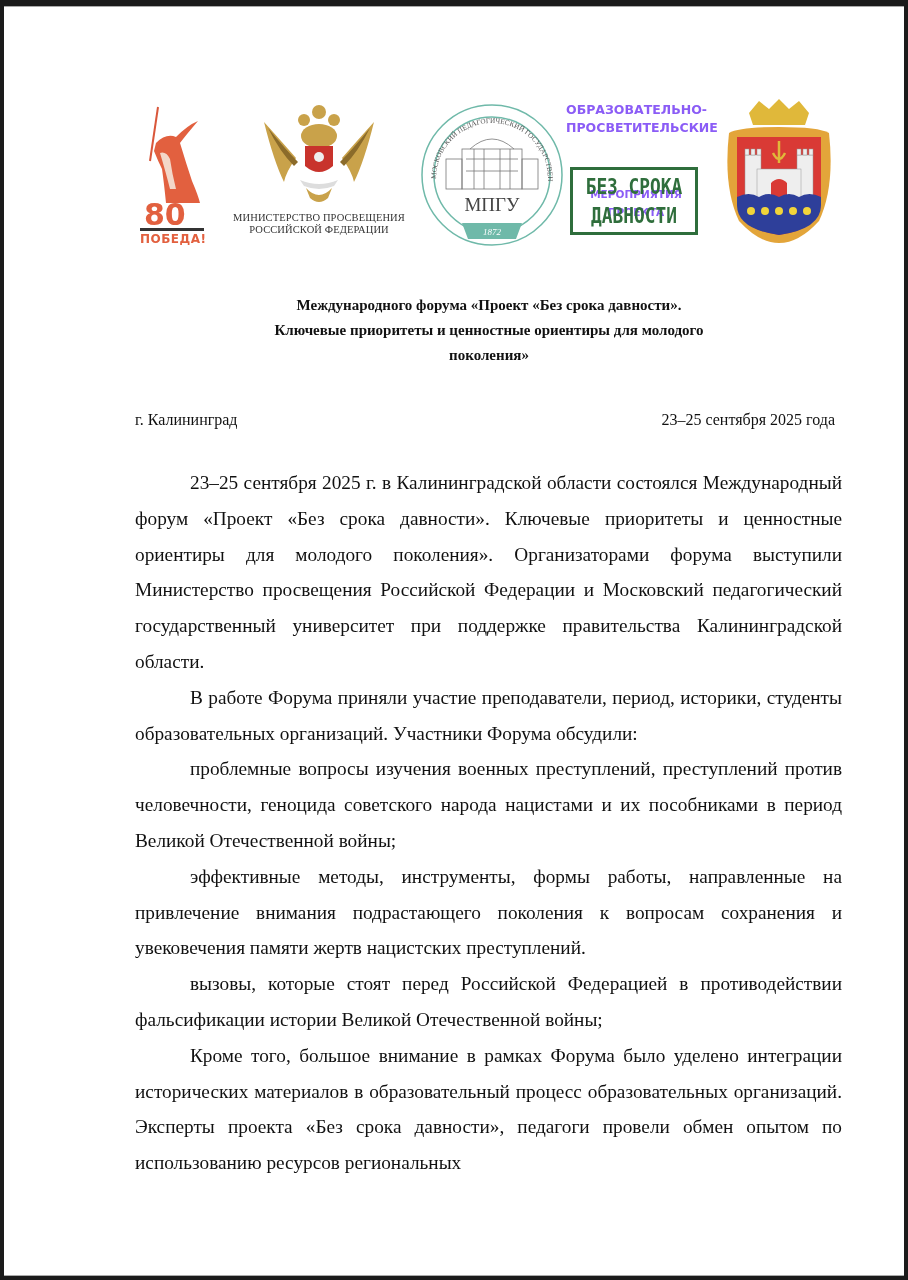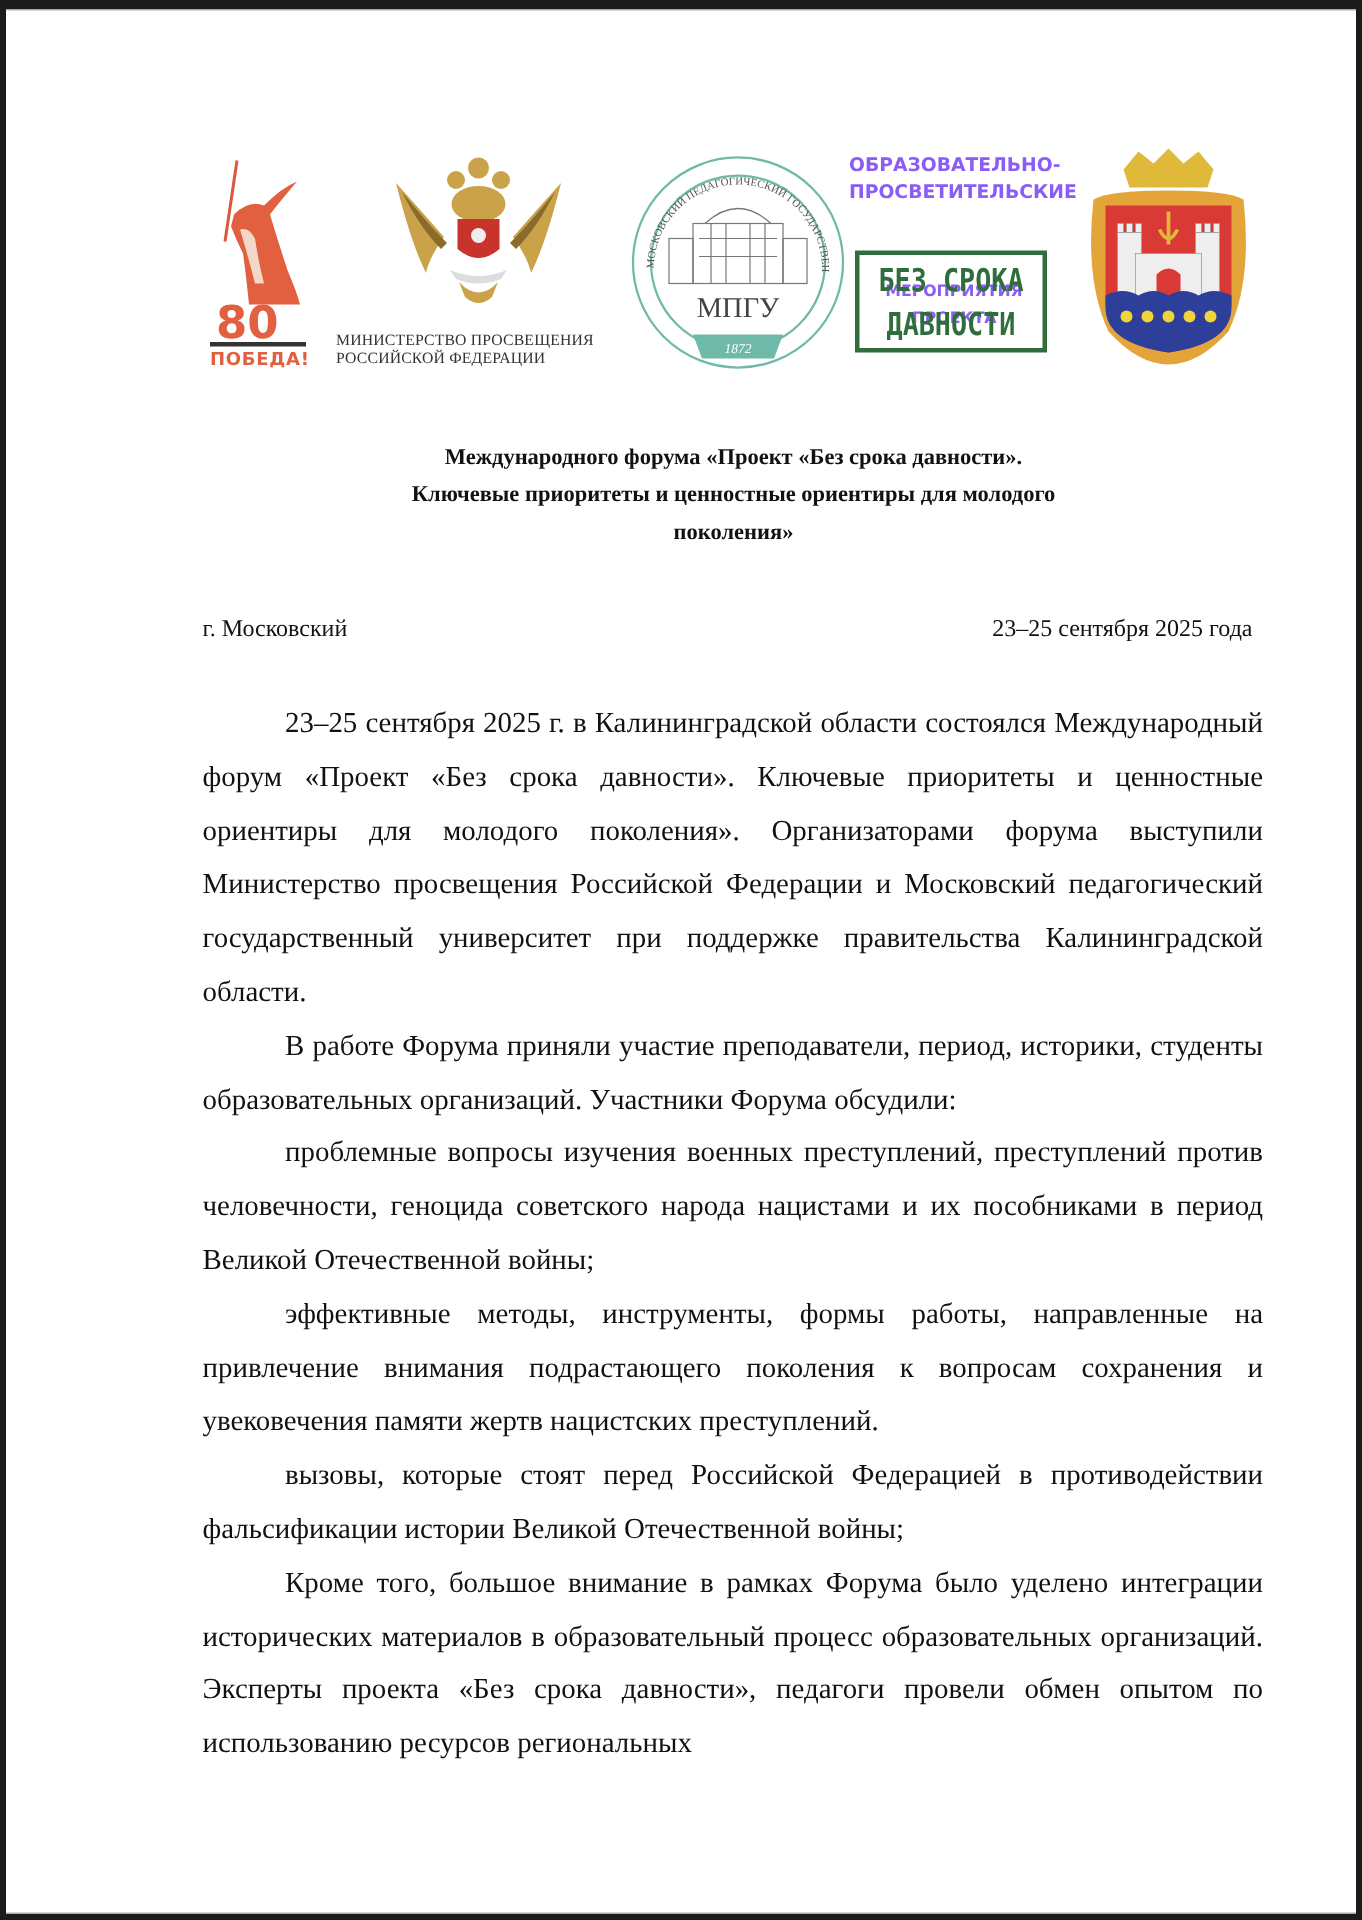--- a/index.html
+++ b/index.html
@@ -17,22 +17,22 @@
       width: 900px; height: 1268px;
       background: #ffffff;
       border-top: 1px solid #aaa;
       border-bottom: 1px solid #aaa;
     }
     .logos { position: absolute; left: 0; top: 0; width: 900px; height: 260px; }
     .logo { position: absolute; }
     .logo-victory { left: 132px; top: 96px; width: 76px; height: 142px; }
     .logo-ministry { left: 220px; top: 95px; width: 190px; height: 145px; }
     .ministry-caption {
-      position: absolute; left: 0; top: 120px; width: 190px;
-      font-size: 10.5px; line-height: 12px; color: #333;
+      position: absolute; left: 0; top: 110px; width: 190px;
+      text-align: center; font-size: 10.5px; line-height: 12px; color: #333;
       font-family: "Liberation Serif", serif; letter-spacing: 0.1px;
     }
     .logo-mpgu { left: 412px; top: 92px; width: 152px; height: 150px; }
     .logo-project { left: 562px; top: 94px; width: 146px; height: 142px; }
     .project-top {
       position: absolute; left: 0; top: 0; width: 140px;
       font-family: "DejaVu Sans", sans-serif; font-weight: bold;
       color: #8b5cf6; text-align: center; line-height: 18px;
     }
     .project-top span { display: block; }
@@ -167,21 +167,21 @@
     </div>
   </div>
 
   <div class="title-block">
     <div class="title-sub">Международного форума «Проект «Без срока давности».</div>
     <div class="title-sub">Ключевые приоритеты и ценностные ориентиры для молодого</div>
     <div class="title-sub">поколения»</div>
   </div>
 
   <div class="meta-row">
-    <span class="meta-city">г. Московский</span>
+    <span class="meta-city">г. Калининград</span>
     <span class="meta-date">23–25 сентября 2025 года</span>
   </div>
 
   <div class="body-text">
     <p>23–25 сентября 2025 г. в Калининградской области состоялся Международный форум «Проект «Без срока давности». Ключевые приоритеты и ценностные ориентиры для молодого поколения». Организаторами форума выступили Министерство просвещения Российской Федерации и Московский педагогический государственный университет при поддержке правительства Калининградской области.</p>
     <p>В работе Форума приняли участие преподаватели, период, историки, студенты образовательных организаций. Участники Форума обсудили:</p>
     <p>проблемные вопросы изучения военных преступлений, преступлений против человечности, геноцида советского народа нацистами и их пособниками в период Великой Отечественной войны;</p>
     <p>эффективные методы, инструменты, формы работы, направленные на привлечение внимания подрастающего поколения к вопросам сохранения и увековечения памяти жертв нацистских преступлений.</p>
     <p>вызовы, которые стоят перед Российской Федерацией в противодействии фальсификации истории Великой Отечественной войны;</p>
     <p>Кроме того, большое внимание в рамках Форума было уделено интеграции исторических материалов в образовательный процесс образовательных организаций. Эксперты проекта «Без срока давности», педагоги провели обмен опытом по использованию ресурсов региональных</p>

